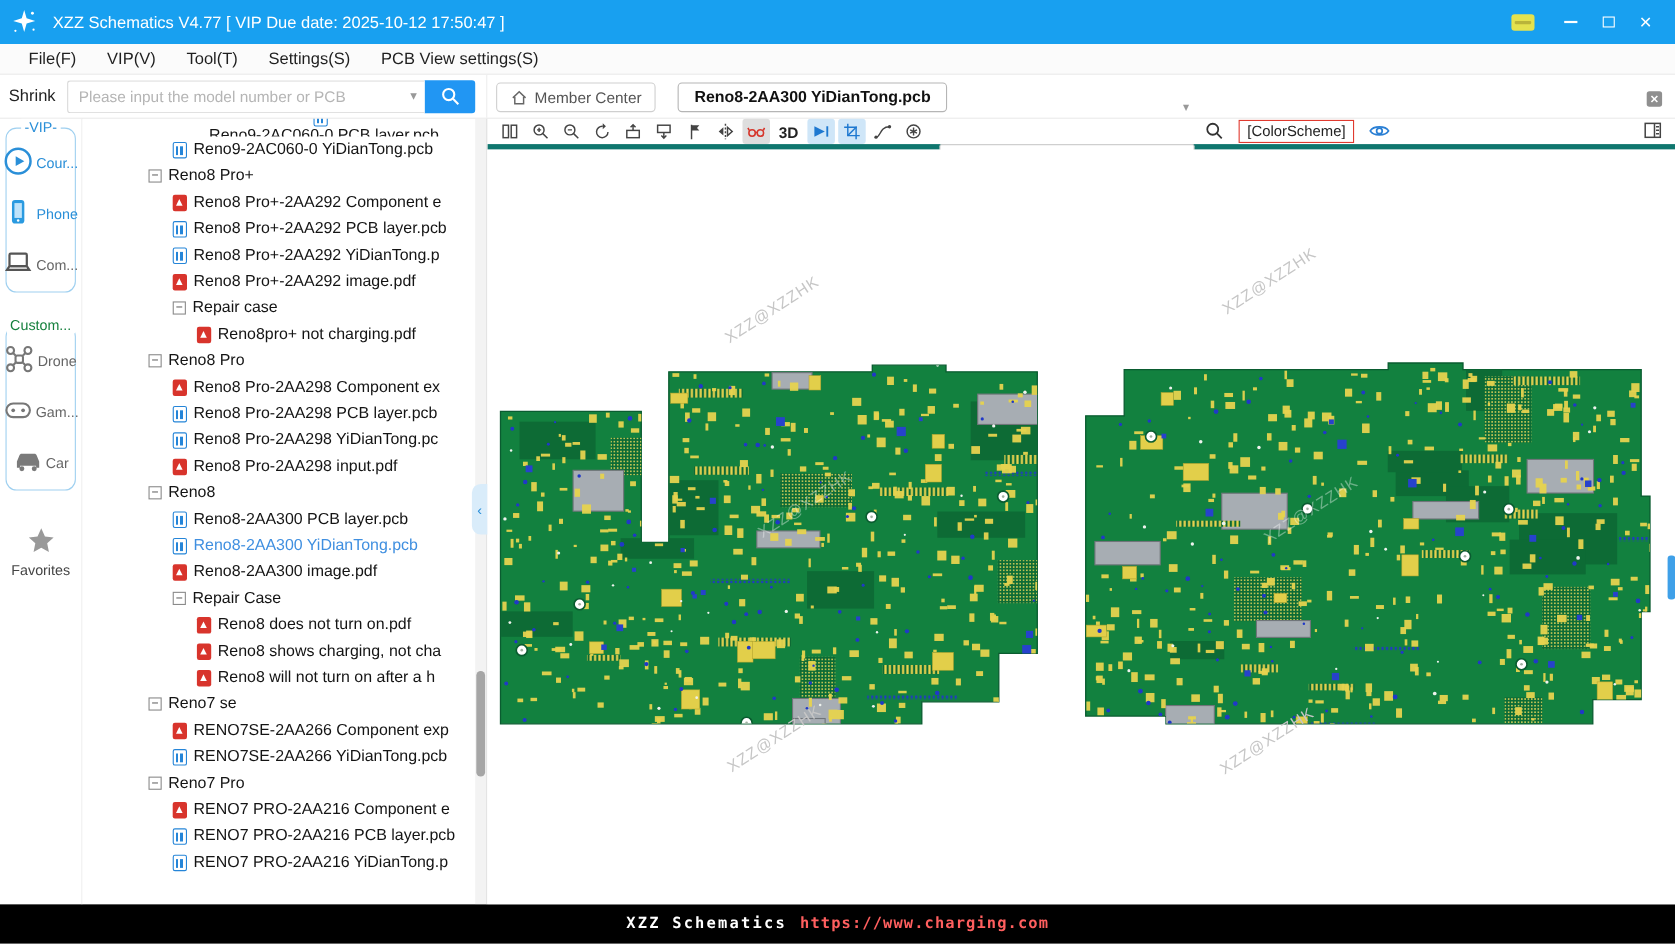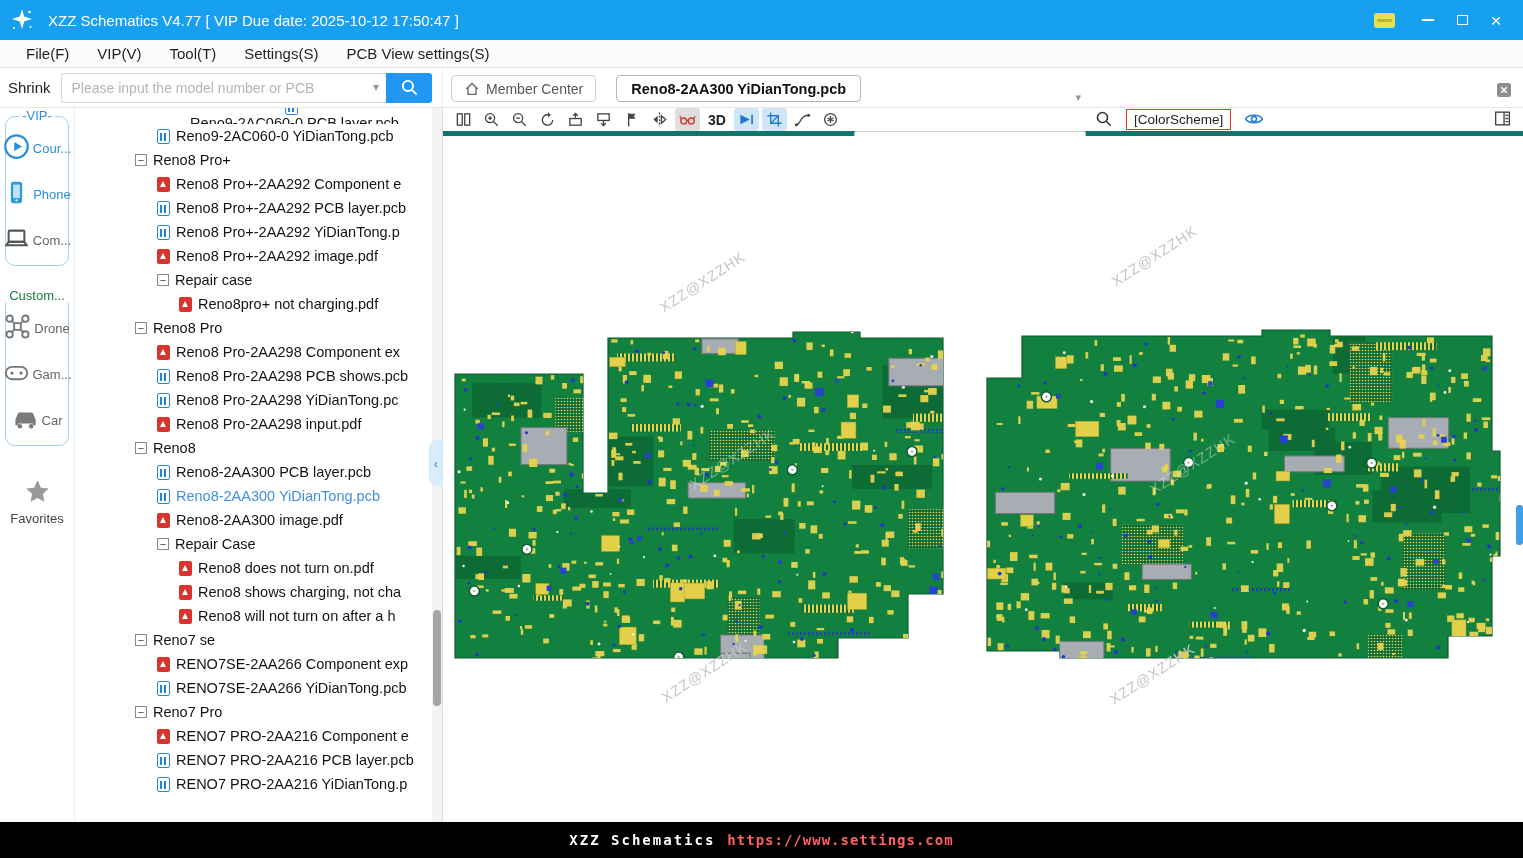--- a/index.html
+++ b/index.html
@@ -285,21 +285,21 @@
           <div class="tree-row" style="padding-left: 60px;">
             <span class="minusbox">−</span>
             <span class="tree-label">Reno8 Pro</span>
           </div>
           <div class="tree-row" style="padding-left: 82px;">
             <span class="ficon fpdf"></span>
             <span class="tree-label">Reno8 Pro-2AA298 Component ex</span>
           </div>
           <div class="tree-row" style="padding-left: 82px;">
             <span class="ficon fpcb"></span>
-            <span class="tree-label">Reno8 Pro-2AA298 PCB shows.pcb</span>
+            <span class="tree-label">Reno8 Pro-2AA298 PCB layer.pcb</span>
           </div>
           <div class="tree-row" style="padding-left: 82px;">
             <span class="ficon fpcb"></span>
             <span class="tree-label">Reno8 Pro-2AA298 YiDianTong.pc</span>
           </div>
           <div class="tree-row" style="padding-left: 82px;">
             <span class="ficon fpdf"></span>
             <span class="tree-label">Reno8 Pro-2AA298 input.pdf</span>
           </div>
           <div class="tree-row" style="padding-left: 60px;">
@@ -1501,15 +1501,15 @@
         <div class="watermark wm-light" style="left:240px; top:315px;">XZZ@XZZHK</div>
         <div class="watermark wm-light" style="left:700px; top:320px;">XZZ@XZZHK</div>
       </div>
     </div>
   </div>
 
   <div class="right-strip"></div>
 
   <div class="statusbar">
     <span class="status-brand">XZZ Schematics</span>
-    <span class="status-url">https://www.settings.com</span>
+    <span class="status-url">https://www.charging.com</span>
   </div>
 </div>
 
 </body></html>

